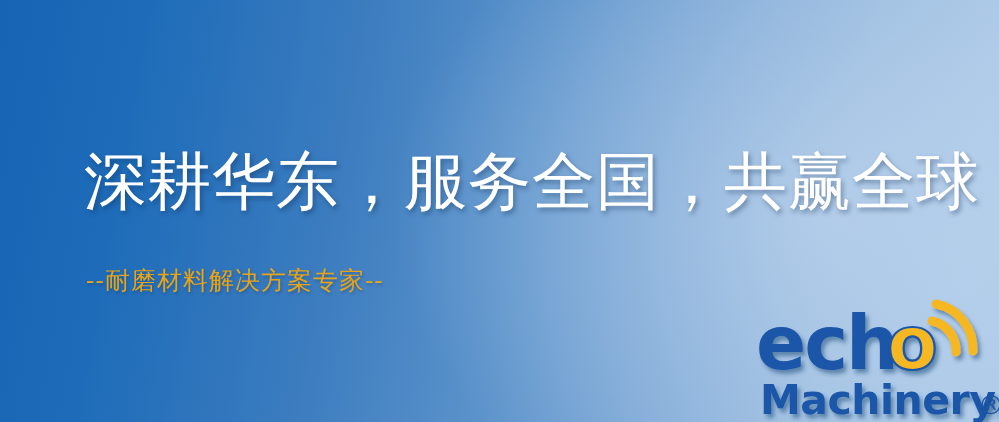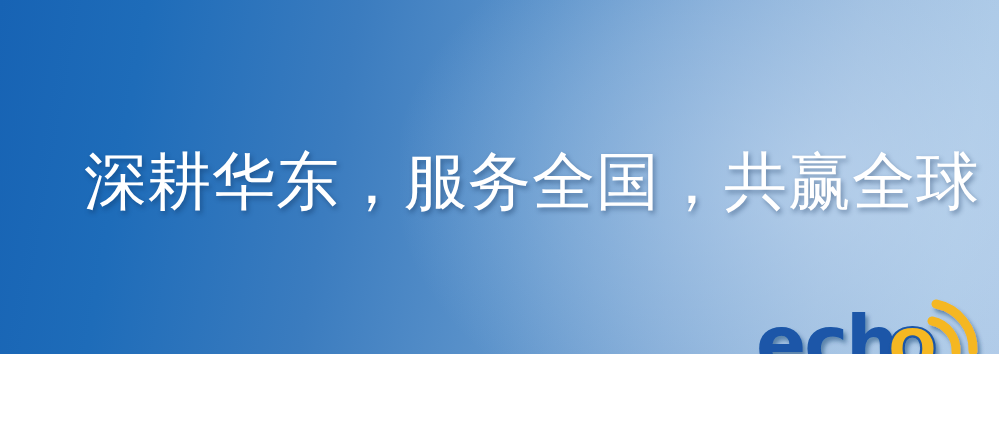--- a/index.html
+++ b/index.html
@@ -7,21 +7,21 @@
     padding: 0;
     background: #ffffff;
   }
   body {
     font-family: "Liberation Sans", sans-serif;
   }
 
   .banner {
     position: relative;
     width: 999px;
-    height: 354px;
+    height: 422px;
     overflow: hidden;
     background: linear-gradient(100deg,
                 #1763b4 0%,
                 #1e6cb9 14%,
                 #3b7cbf 34%,
                 #5c93cb 52%,
                 #7fa9d6 68%,
                 #9bbcdf 82%,
                 #aac8e6 94%,
                 #aec9e7 100%);
@@ -87,20 +87,21 @@
     overflow: visible;
   }
 </style>
 </head>
 <body>
 
 <div class="banner">
 
   <div class="headline">深耕华东，服务全国，共赢全球</div>
 
+  <div class="subtitle">--耐磨材料解决方案专家--</div>
 
   <div class="logo">
     <svg viewBox="0 0 254 126" xmlns="http://www.w3.org/2000/svg" aria-hidden="true">
       <defs>
         <filter id="logoShadow" x="-30%" y="-30%" width="180%" height="190%">
           <feDropShadow dx="3" dy="4" stdDeviation="2.2" flood-color="#0d3566" flood-opacity="0.45"></feDropShadow>
         </filter>
       </defs>
 
       <g filter="url(#logoShadow)">

